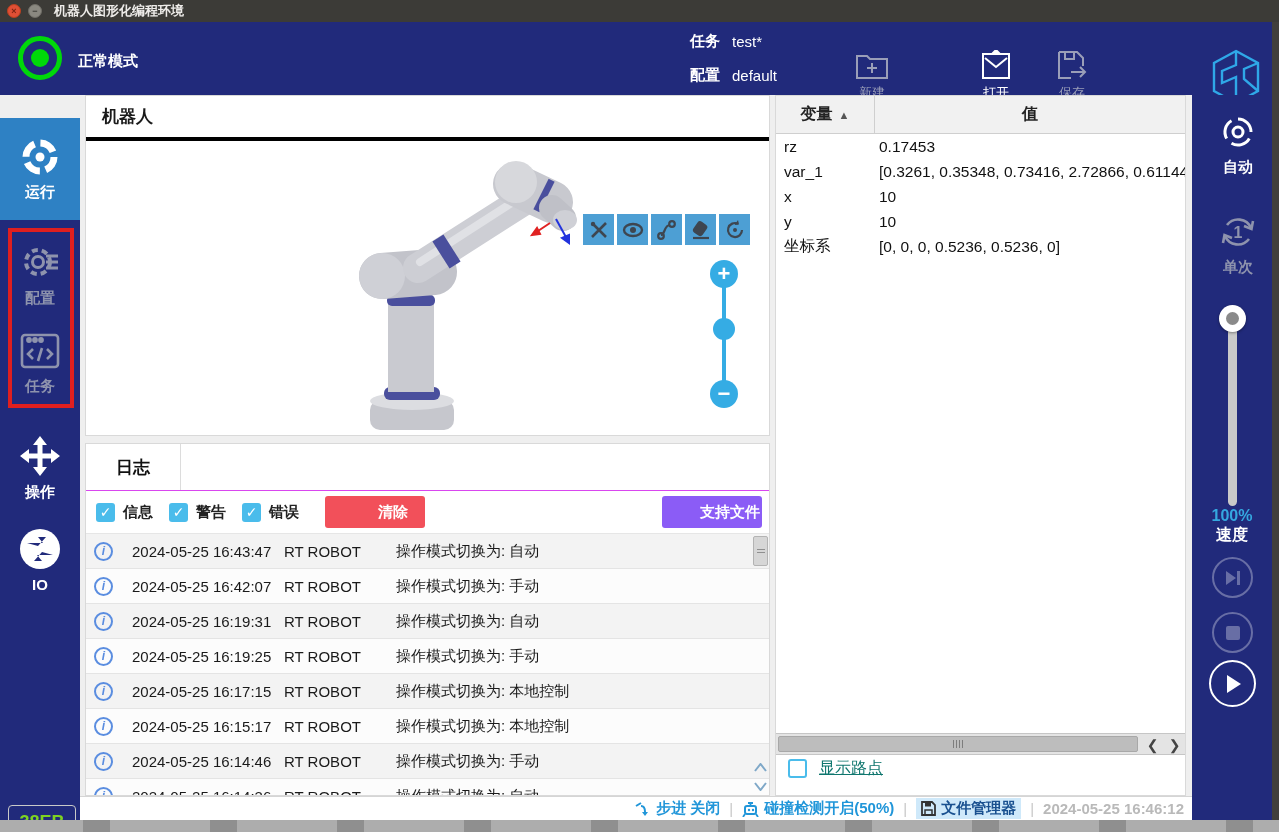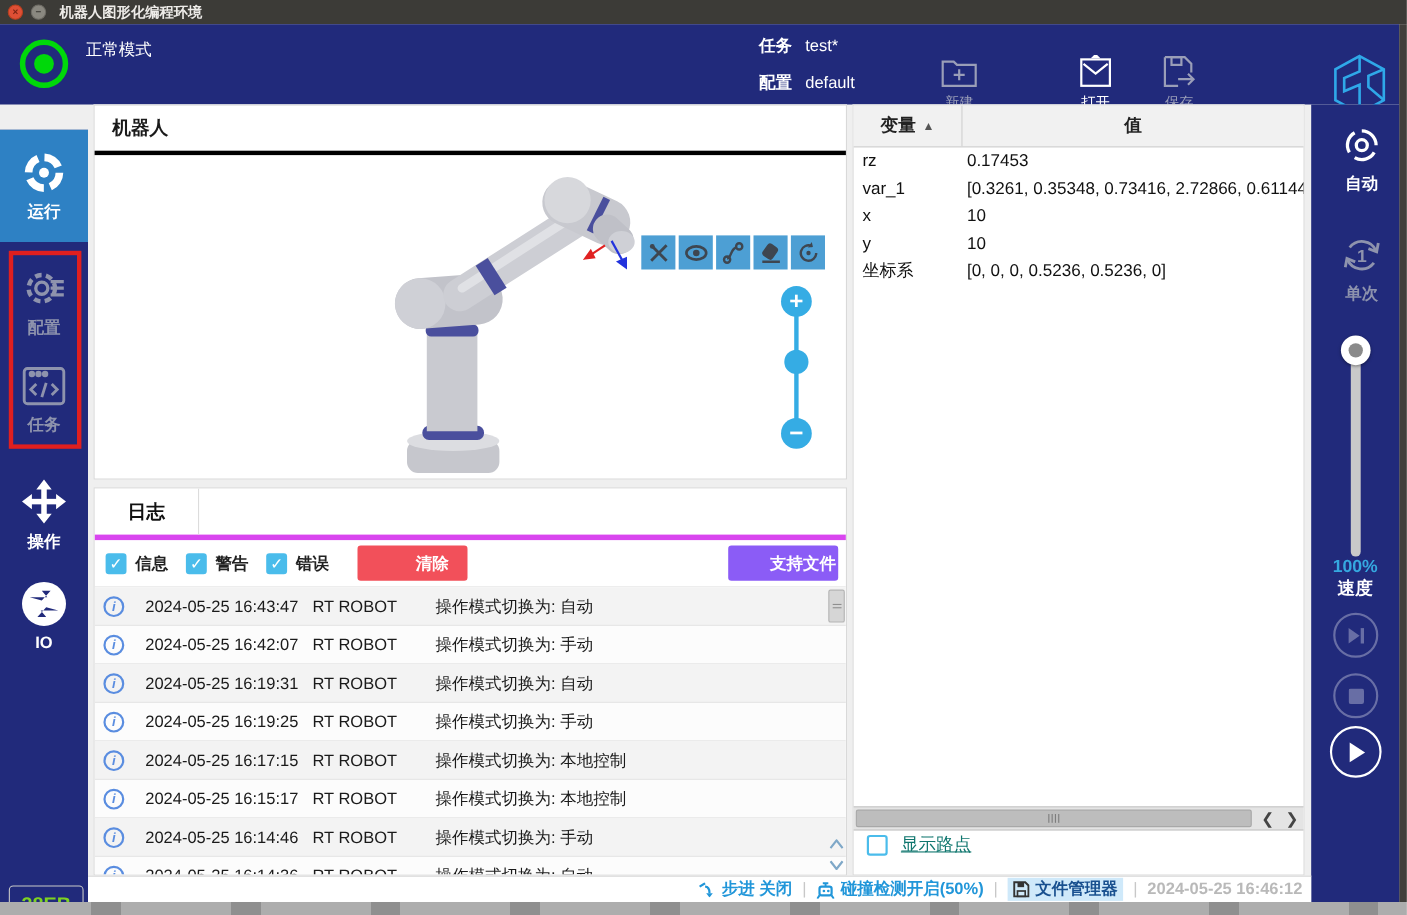--- a/index.html
+++ b/index.html
@@ -19,21 +19,21 @@
   .winbtn.close { background:#DF4F35; color:#7a2313; border:1px solid #b9401f; }
   .winbtn.min   { background:#8A8880; color:#3d3c37; border:1px solid #6f6d66; }
   #titlebar .title { margin-left:12px; }
 
   
   #header { left:0; top:22px; width:1272px; height:73px; background:#212A7B; color:#fff; }
   #right-edge { left:1272px; top:22px; width:7px; height:798px; background:#413F3B; }
   .mode-indicator { left:18px; top:14px; width:44px; height:44px; border:5px solid #00D80A;
     border-radius:50%; display:flex; align-items:center; justify-content:center; }
   .mode-indicator .dot { width:18px; height:18px; border-radius:50%; background:#00D80A; }
-  .mode-label { left:78px; top:14px; font-size:15px; font-weight:normal; }
+  .mode-label { left:78px; top:30px; font-size:15px; font-weight:bold; }
   .kv { position:absolute; left:690px; font-size:15px; display:flex; gap:12px; align-items:center; }
   .kv .k { font-weight:bold; }
   .hdr-btn { position:absolute; top:28px; width:64px; display:flex; flex-direction:column;
     align-items:center; gap:4px; font-size:13px; cursor:pointer; }
   .hdr-btn.dim { color:#9A9EB8; }
   .hdr-btn.lit { color:#FFFFFF; }
   #logo { left:1210px; top:27px; }
 
   
   #sidebar-left { left:0; top:95px; width:80px; height:725px; background:#212A7B;margin-top:23px; }
@@ -61,21 +61,21 @@
 
   #zoom-ctrl { position:absolute; left:610px; top:118px; width:56px; height:165px; }
   #zoom-track { position:absolute; left:26px; top:18px; width:4px; height:128px; background:#35ACE4; }
   .zoom-circle { position:absolute; left:14px; width:28px; height:28px; border-radius:50%;
     background:#35ACE4; color:#fff; display:flex; align-items:center; justify-content:center;
     font-size:22px; font-weight:bold; cursor:pointer; line-height:0; }
   #zoom-knob { position:absolute; left:17px; top:58px; width:22px; height:22px;
     border-radius:50%; background:#35ACE4; cursor:pointer; }
 
   #log-panel { left:85px; top:443px; width:685px; height:353px; overflow:hidden; }
-  #log-tabs { height:47px; border-bottom:5px solid #d946ef; display:flex; }
+  #log-tabs { height:47px; border-bottom:1px solid #d946ef; display:flex; }
   .log-tab { width:95px; border-right:1px solid #DCDCDC; display:flex; align-items:center;
     justify-content:center; font-size:17px; cursor:pointer; }
   .log-tab.on  { color:#111; font-weight:bold; }
   .log-tab.off { color:#ABABAB; font-weight:bold; }
   #log-filters { height:43px; border-bottom:1px solid #E6E6E6; display:flex;
     align-items:center; padding:0 10px; gap:8px; }
   .chk { width:19px; height:19px; border-radius:3px; display:flex; align-items:center;
     justify-content:center; font-size:14px; cursor:pointer; }
   .chk.on { background:#4ABCEB; color:#fff; }
   .chk.off { background:#fff; border:2px solid #4ABCEB; }

